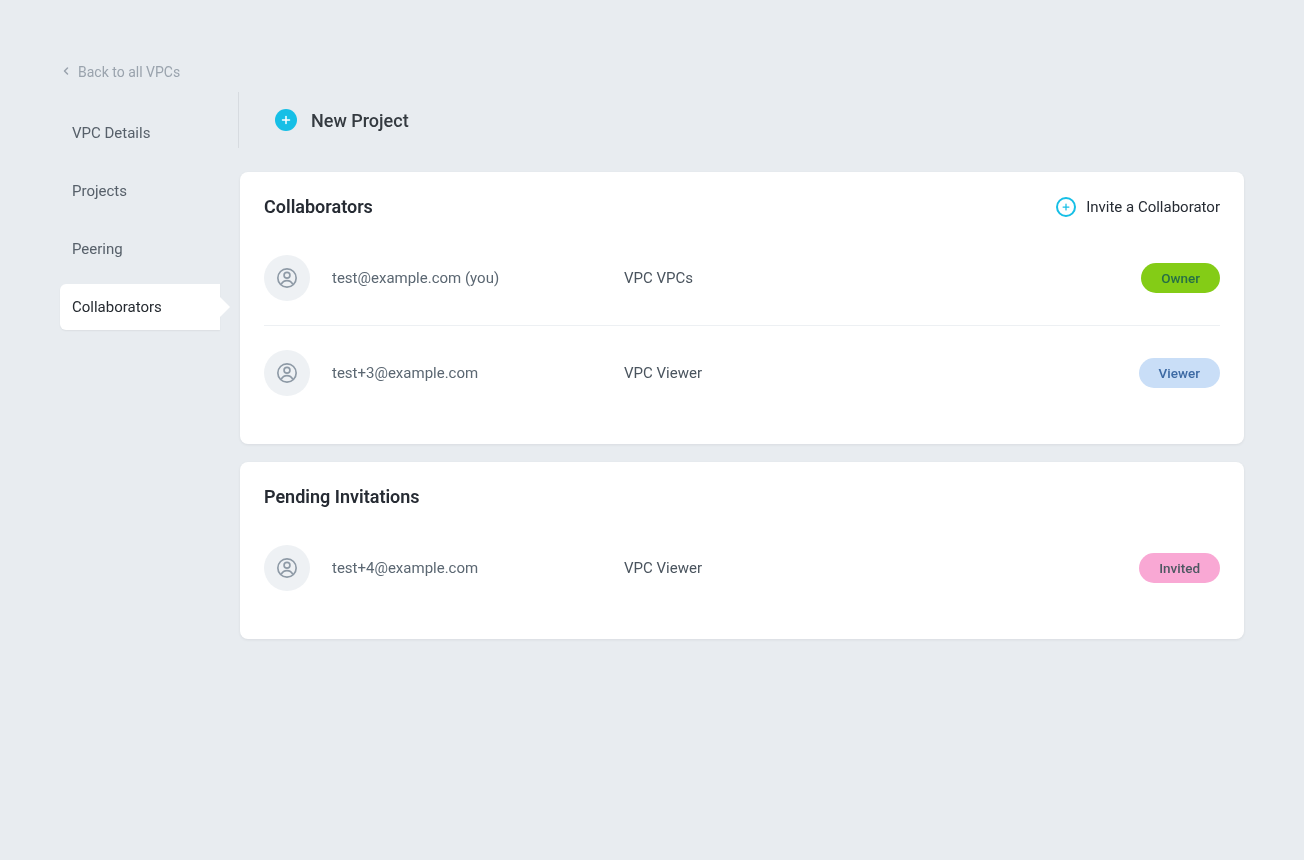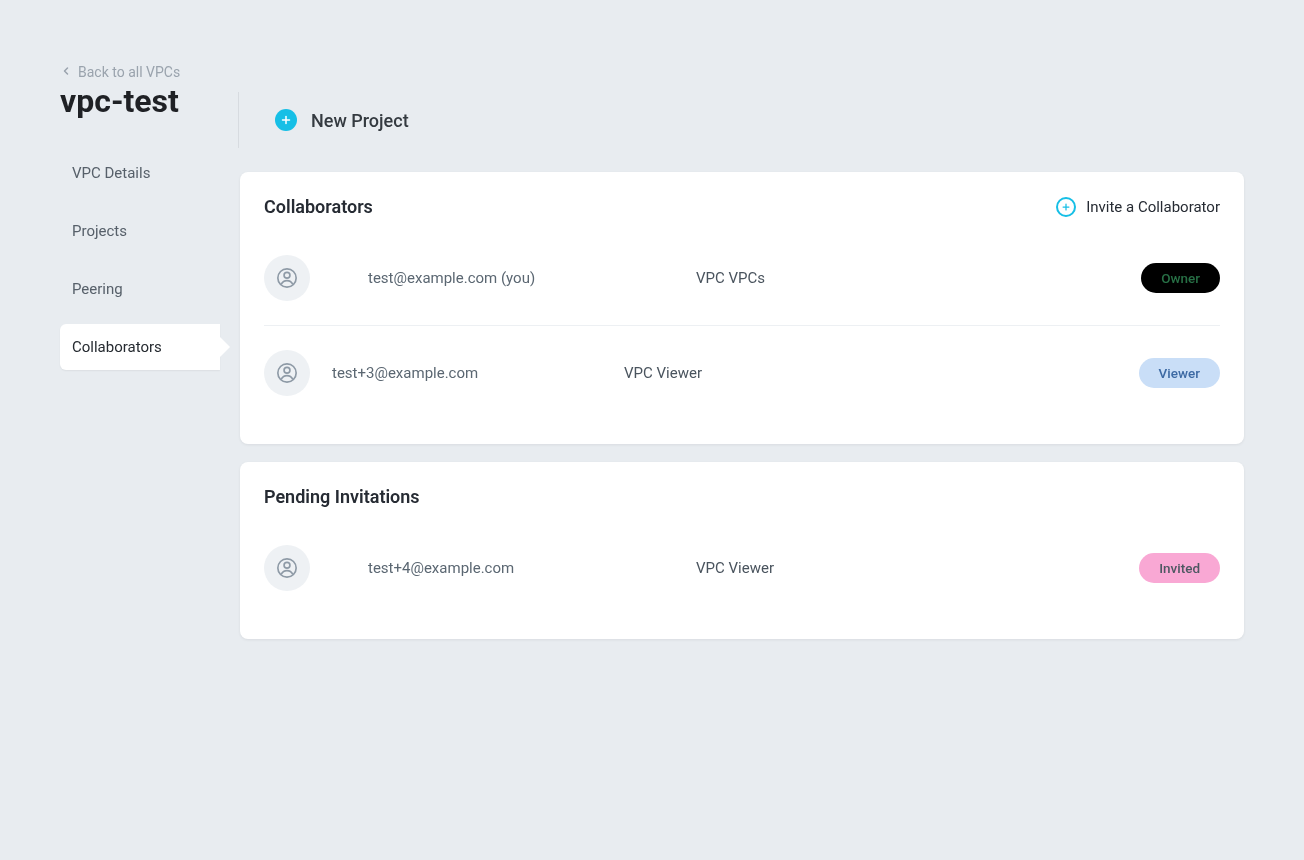--- a/index.html
+++ b/index.html
@@ -125,61 +125,60 @@
     }
     .invite-icon svg { width:10px; height:10px; }
 
     .row {
       display: grid;
       grid-template-columns: 50px 310px 1fr 160px;
       align-items: center;
       padding: 24px 0;
       border-top: 1px solid #edf0f3;
     }
-    .row:first-of-type { border-top: none; padding-top: 24px; gap: 36px; }
+    .row:first-of-type { border-top: none; padding-top: 24px; }
     .avatar {
       width: 46px; height: 46px; border-radius: 50%;
       background: #eef1f4;
       display: inline-flex; align-items:center; justify-content:center;
       color: #8e9aa6;
     }
     .avatar svg { width: 22px; height:22px; }
     .email {
       font-size: 15px; color:#5b6772; padding-left: 18px;
     }
     .role {
       font-size: 15px; color:#4a545e;
     }
     .badge {
       justify-self: end;
       padding: 7px 20px;
       border-radius: 999px;
       font-size: 13.5px;
       font-weight: 500;
     }
-    .badge-owner { background:#000000; color:#276f45; }
+    .badge-owner { background:#84cc16; color:#276f45; }
     .badge-manager { background:#fde1ae; color:#8d6c2e; }
     .badge-viewer { background:#c9def7; color:#3d6aa4; }
     .badge-invited { background:#f9a8d4; color:#4e5862; }
   </style>
 </head>
 <body>
 
 <div class="page">
 
   <aside class="sidebar">
     <div class="back-link">
       <span>
         <svg viewBox="0 0 24 24" fill="none" stroke="currentColor" stroke-width="3" stroke-linecap="round" stroke-linejoin="round">
             <polyline points="15 18 9 12 15 6"></polyline>
           </svg>
       </span>
       <span>Back to all VPCs</span>
     </div>
-    <h1 class="vpc-title">vpc-test</h1>
 
     <nav class="side-nav">
       <div class="side-nav-item">
         <span>VPC Details</span>
       </div>
       <div class="side-nav-item">
         <span>Projects</span>
       </div>
       <div class="side-nav-item">
         <span>Peering</span>

